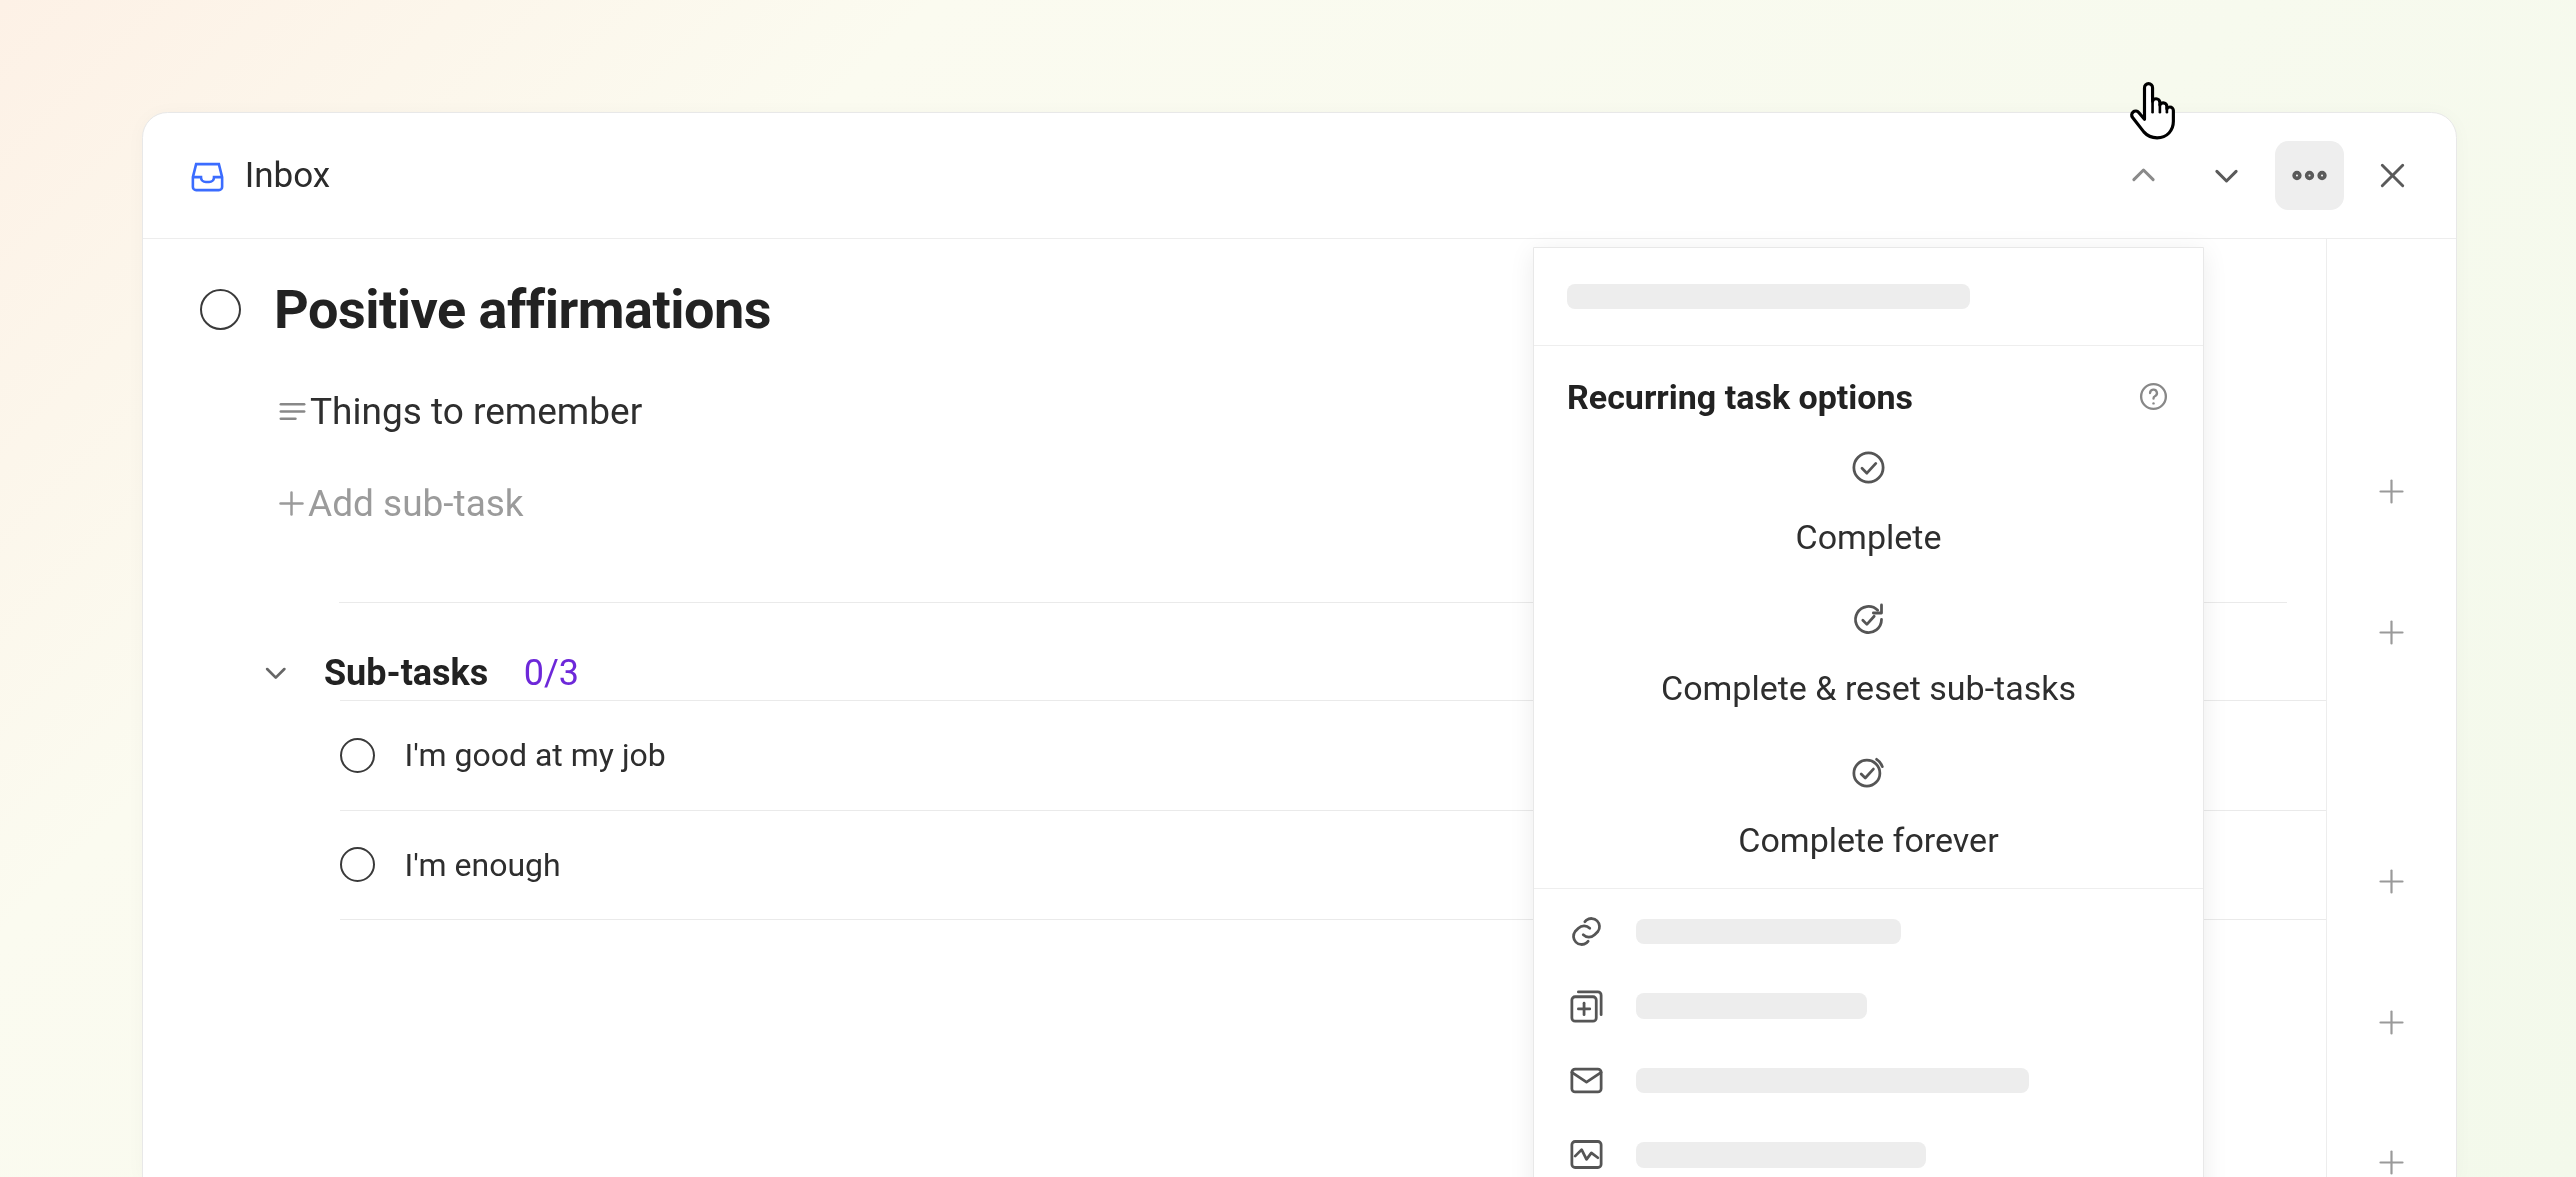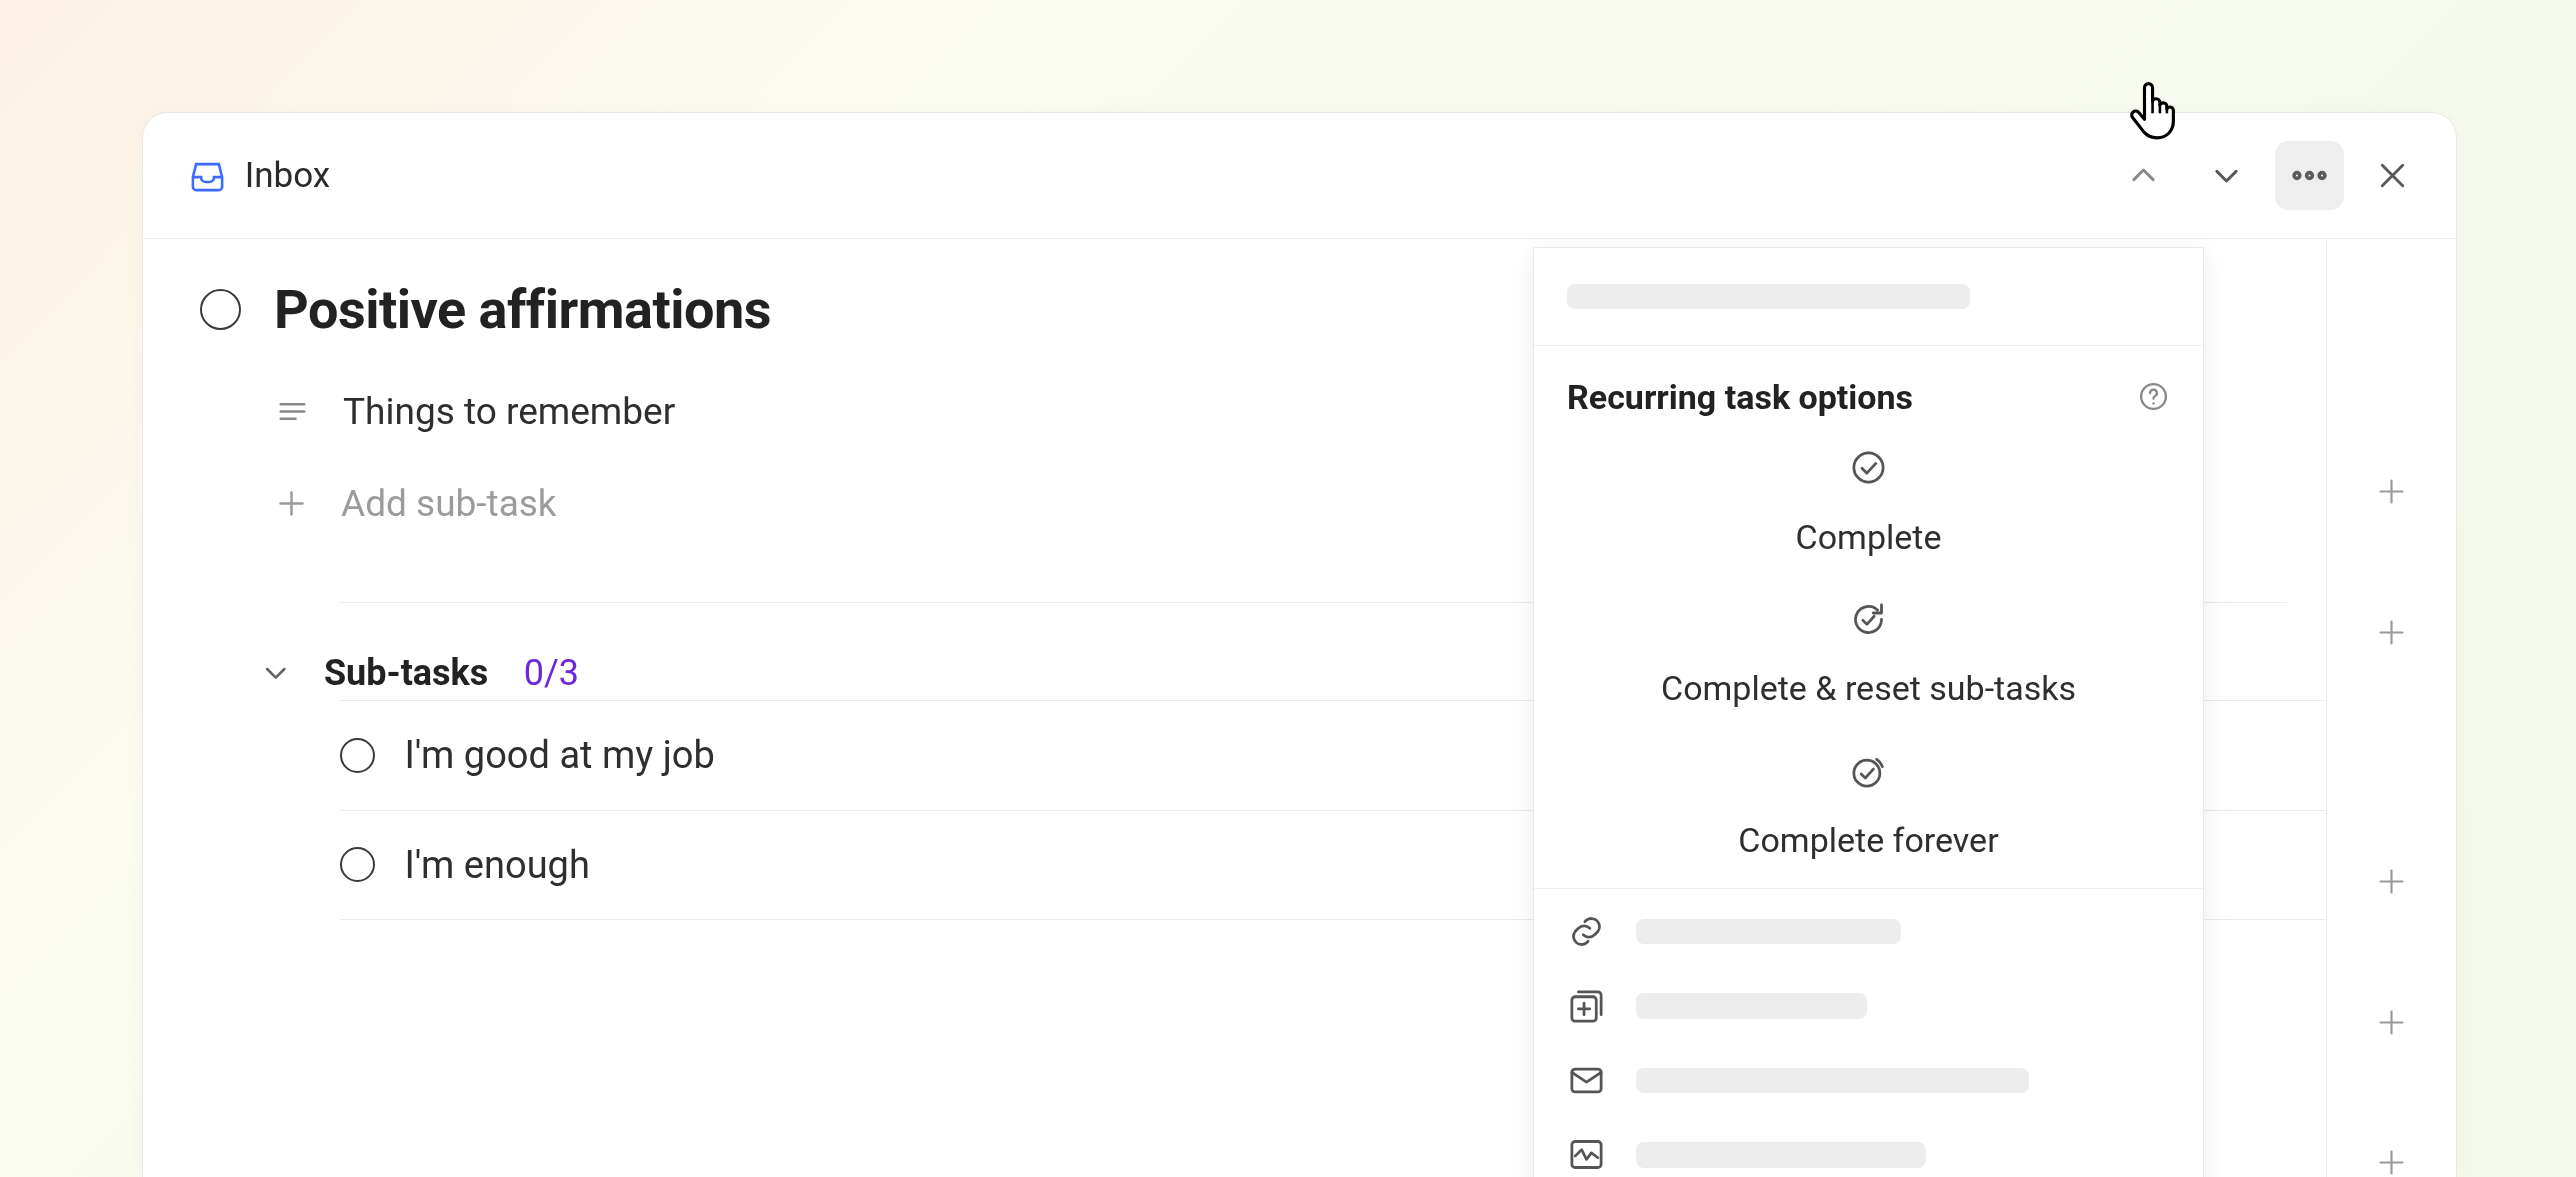--- a/index.html
+++ b/index.html
@@ -78,21 +78,21 @@
     font-size: 54px;
     font-weight: 700;
     color:#222;
     letter-spacing:-0.5px;
   }
   .checkbox-big {
     width: 41px; height: 41px; border: 2.9px solid #3a3a3a; border-radius: 50%;
     flex-shrink:0;
   }
   .desc-row, .add-sub-row {
-    display:flex; align-items:center; gap:33px;
+    display:flex; align-items:center; 
     margin-left: 75px; margin-top: 49px;
   }
   .desc-text { font-size: 37px; color:#2e2e2e; }
   .add-sub-row { margin-top: 49px; }
   .add-text { font-size: 37px; color:#9b9b9b; }
   .divider {
     margin-left: 139px; margin-right: 39px;
     height:1px; background:#eaeaea; margin-top:77px;
   }
   
@@ -109,21 +109,21 @@
   .subtask-item {
     display:flex; align-items:center; gap:29.5px;
     height: 110px;
     border-top: 1px solid #eaeaea;
   }
   .subtask-item:last-child { border-bottom: 1px solid #eaeaea; }
   .checkbox-sm {
     width: 35px; height:35px; border:2.9px solid #3a3a3a; border-radius:50%;
     flex-shrink:0;
   }
-  .subtask-text { font-size:38px; color:#2e2e2e; }
+  .subtask-text { font-size:32px; color:#2e2e2e; }
   
   .menu {
     position: absolute;
     left: 1390px;
     top: 7.9px;
     width: 671px;
     background:#fff;
     border:1px solid #e8e8e8;
     border-radius: 0 0 2px 2px;
     box-shadow: 0 5.9px 25.5px rgba(0,0,0,0.08);

